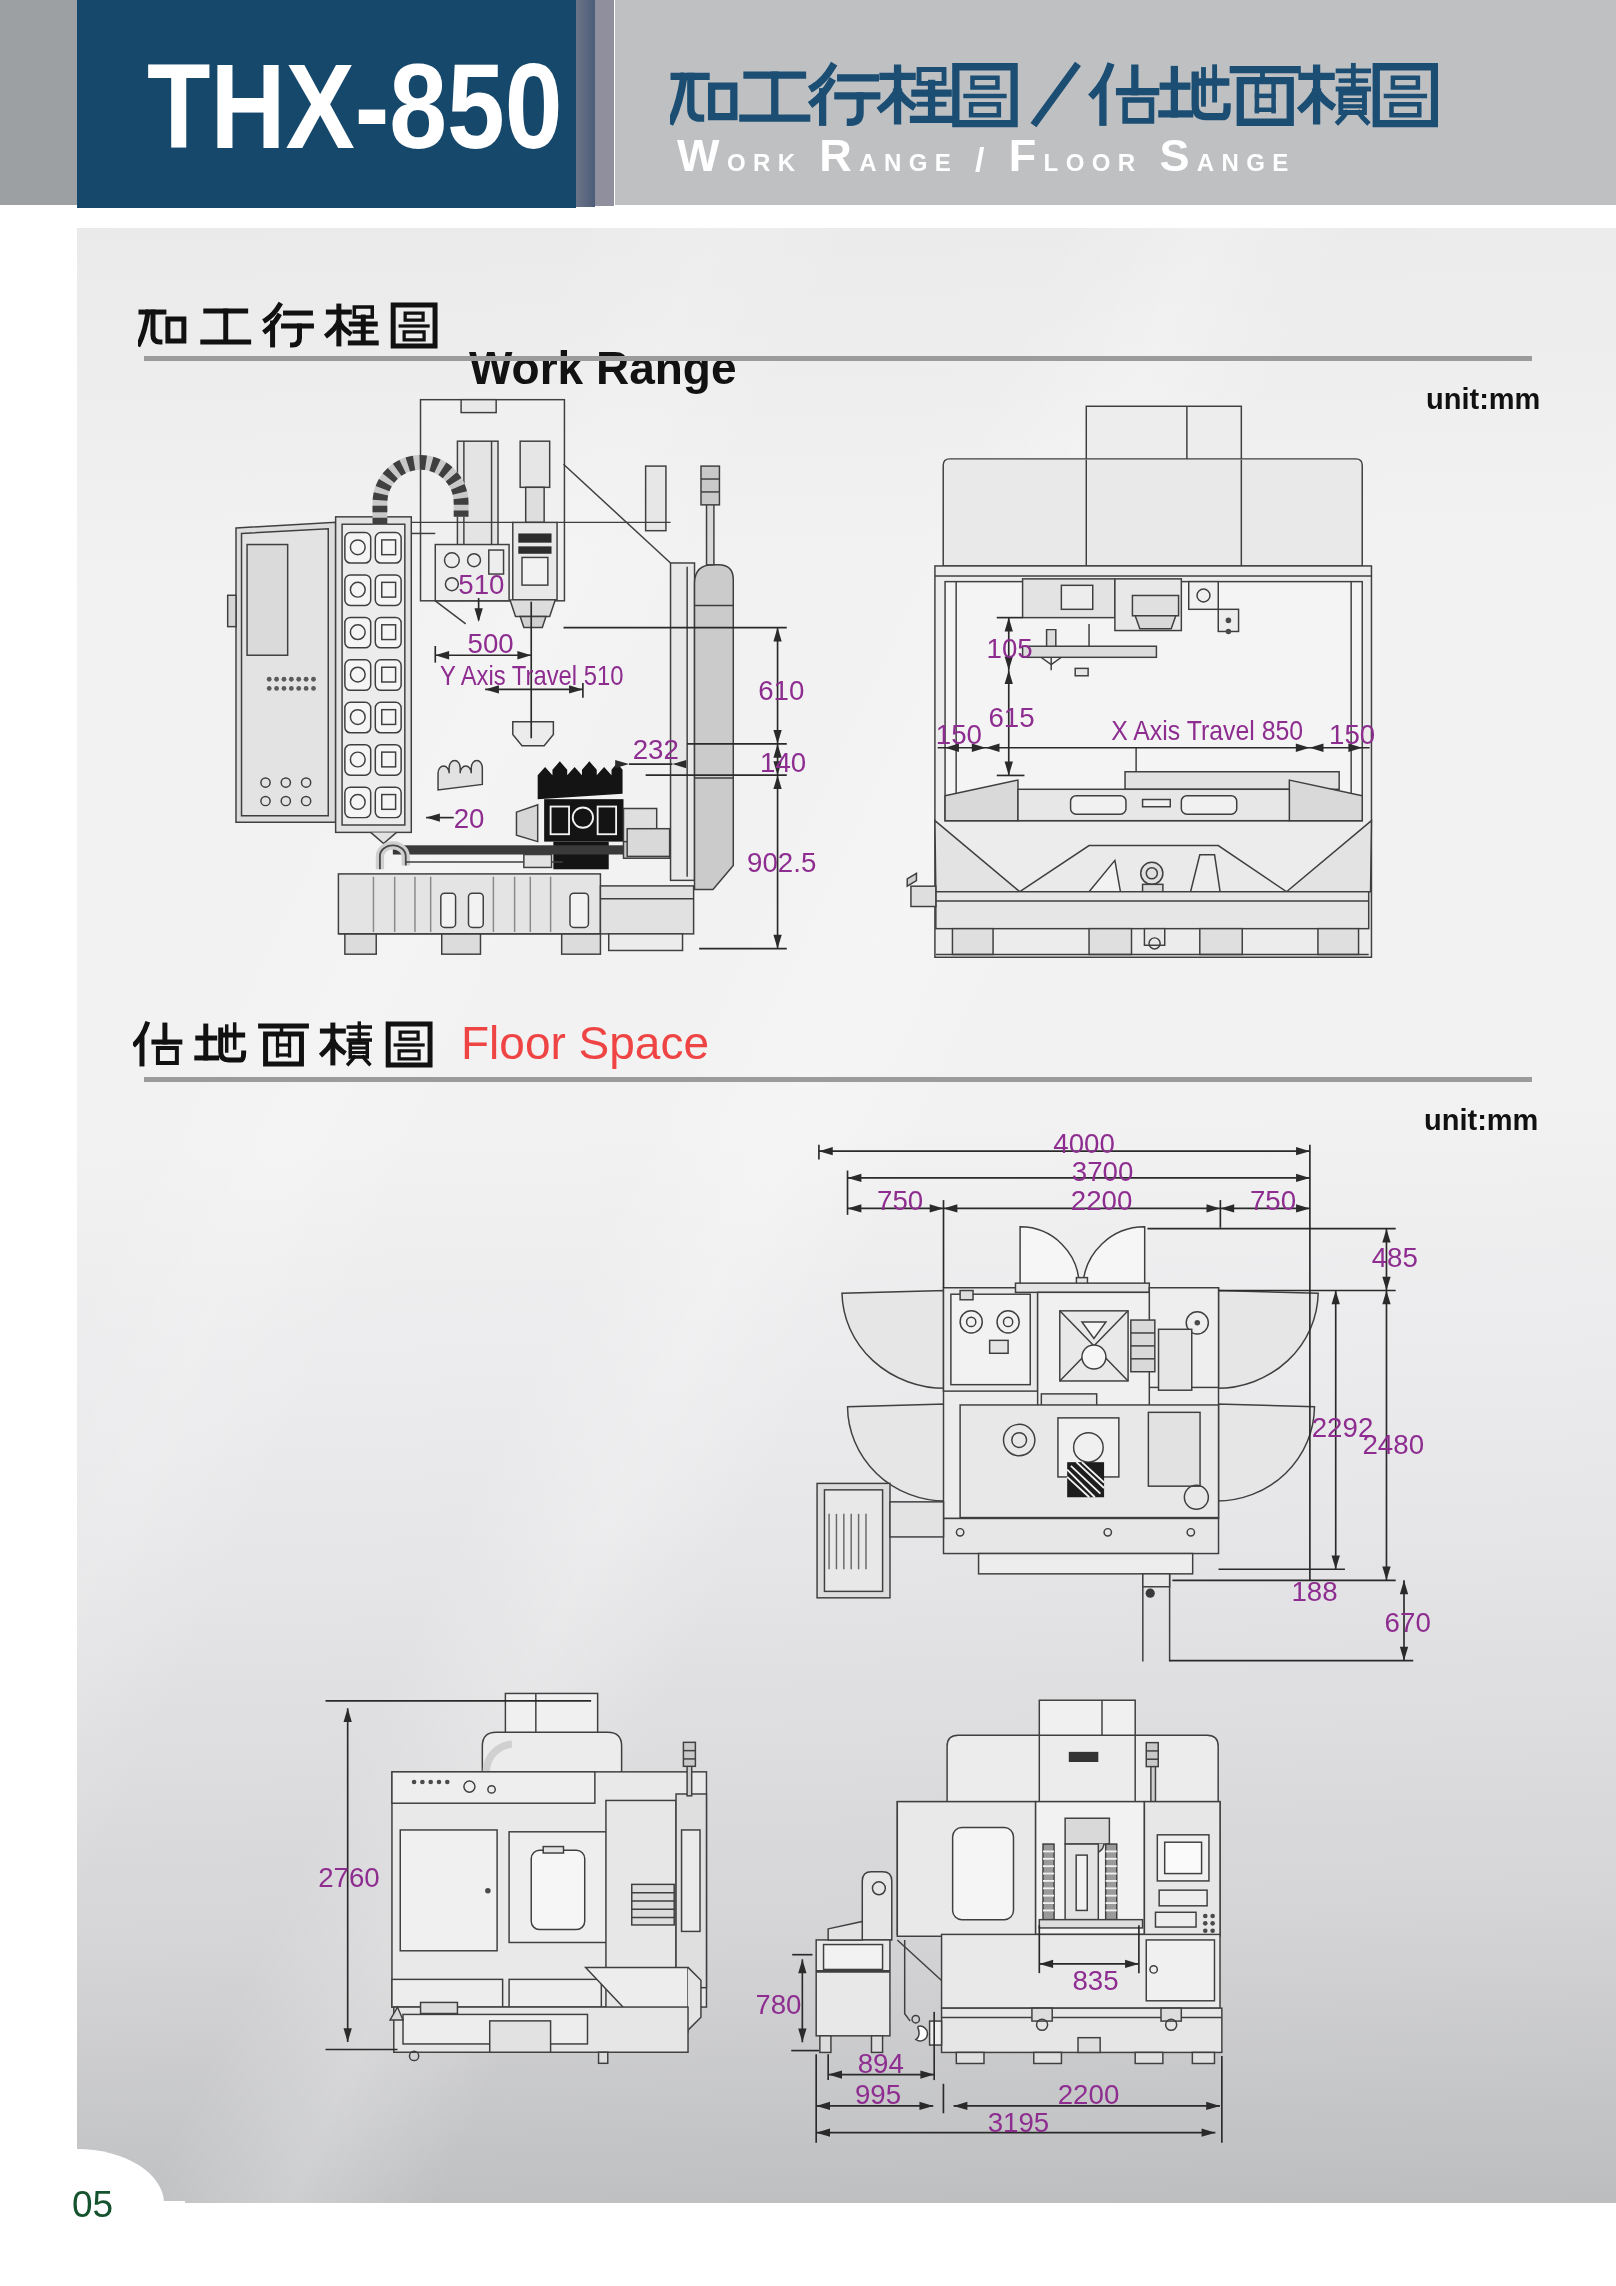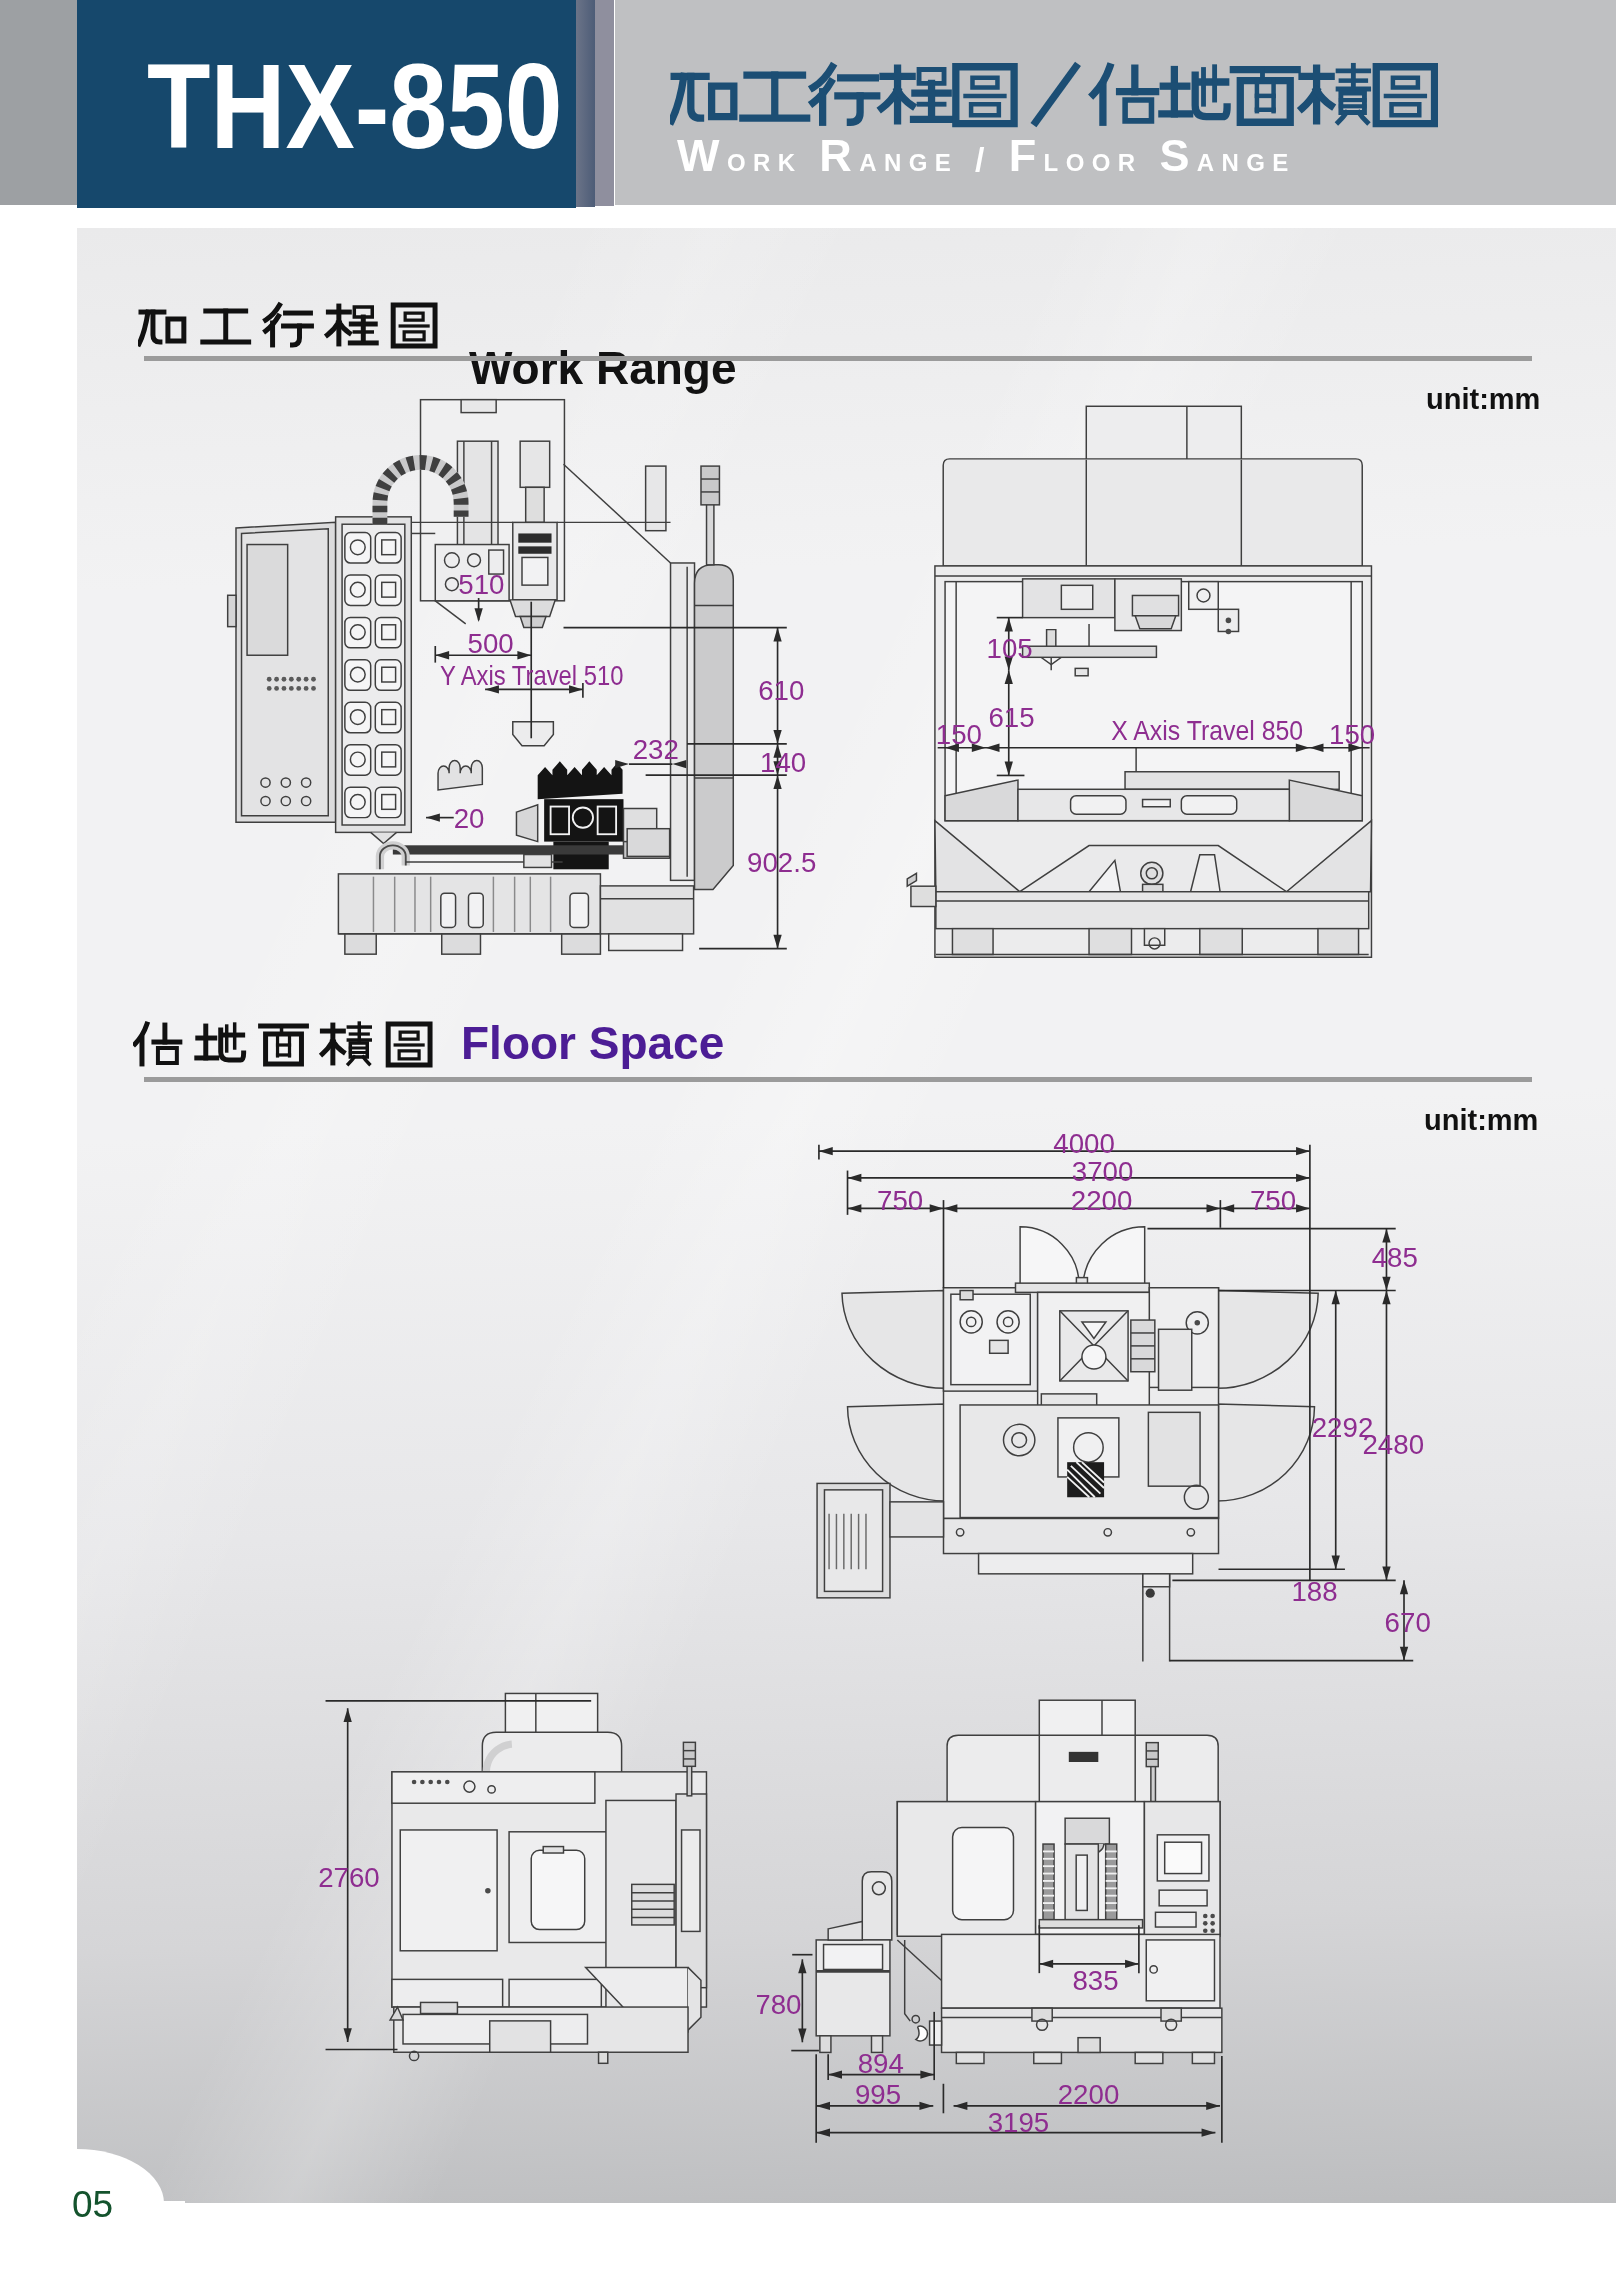--- a/index.html
+++ b/index.html
@@ -215,21 +215,21 @@
         <path d="M84,76 C88,82 92,86 96,90" stroke-width="7"></path>
       </g>
       <g transform="translate(504,0)">
         <path d="M8,10 H92 V92 H8 Z"></path>
         <path d="M32,26 H68 V40 H32 Z" stroke-width="6.5"></path>
         <path d="M22,52 H78" stroke-width="6.5"></path>
         <path d="M30,64 H70 V80 H30 Z" stroke-width="6.5"></path>
       </g>
     </g>
 </svg>
-<div class="abs" style="left:461px;top:1016px;font-weight:bold;font-size:46px;color:#4c1d95;text-align:right;">Floor Space</div>
+<div class="abs" style="left:461px;top:1016px;font-weight:normal;font-size:46px;color:#ef4444;text-align:right;">Floor Space</div>
 <div class="abs" style="left:144px;top:1077px;width:1388px;height:4.6px;background:#9b9b9b;"></div>
 <div class="abs" style="left:1424px;top:1104px;font-weight:bold;font-size:29px;color:#111;">unit:mm</div>
 
 <div class="abs" style="left:72px;top:2184px;font-size:37px;color:#14532d;">05</div>
 
 <svg class="abs" style="left:212px;top:392px;" width="620" height="568" viewBox="230 425 672 615">
  <g stroke="#3f3f3f" stroke-width="1.6" fill="none">
 
   <path d="M256,572 L364,566 V891 L256,891 Z" fill="#dcdcdd"></path>
   <path d="M262,578 L356,573 V884 L262,884 Z" fill="#e3e3e4"></path>

